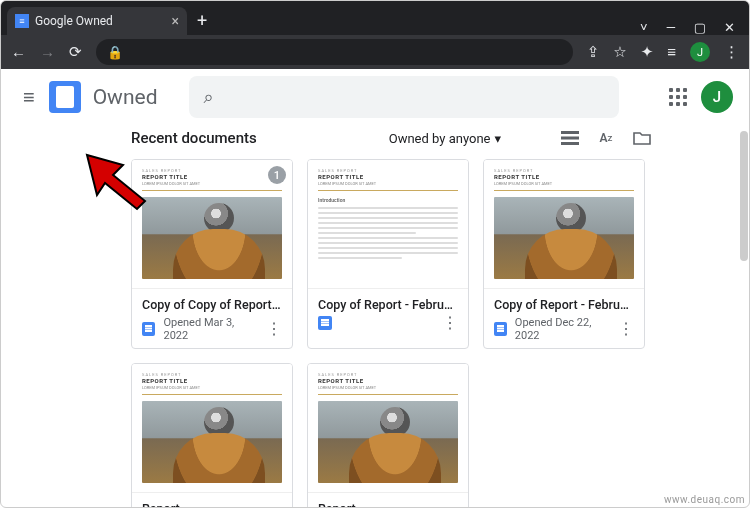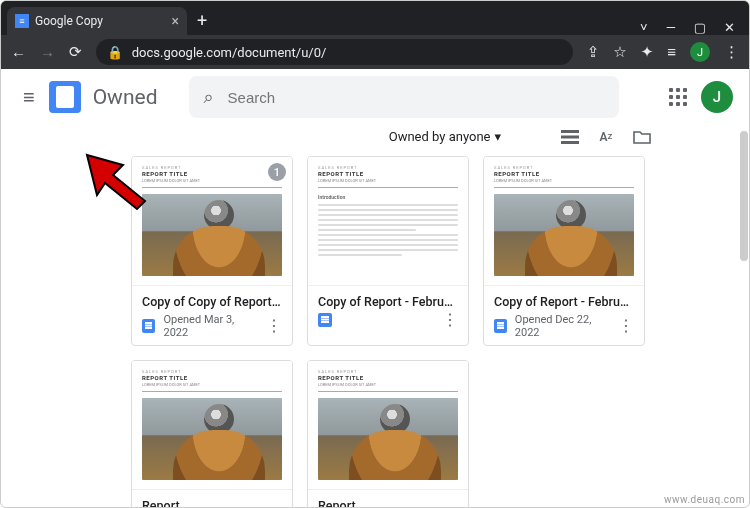--- a/index.html
+++ b/index.html
@@ -153,76 +153,75 @@
   .arrow{position:absolute;left:82px;top:150px;width:70px;height:60px;pointer-events:none;}
   .watermark{position:absolute;right:4px;bottom:2px;font-size:10px;color:#999;letter-spacing:0.5px;margin-left:16px;}
   .scrollbar{position:absolute;right:1px;top:130px;width:8px;height:130px;background:#ccc;border-radius:4px;}
 </style>
 </head>
 <body>
 
 <div class="tabbar">
   <div class="tab">
     <span class="favicon">≡</span>
-    <span>Google Copy</span>
+    <span>Google Owned</span>
     <span class="close">×</span>
   </div>
   <div class="newtab">+</div>
   <div class="windowctrls">
     <span>˅</span>
     <span>—</span>
     <span>▢</span>
     <span>✕</span>
   </div>
 </div>
 
 <div class="addrbar">
   <span class="navicon">←</span>
   <span class="navicon" style="opacity:.4">→</span>
   <span class="navicon">⟳</span>
   <div class="urlbox">
     <span>🔒</span>
-    <span>docs.google.com/document/u/0/</span>
   </div>
   <div class="addr-right">
     <span>⇪</span>
     <span>☆</span>
     <span>✦</span>
     <span>≡</span>
     <span class="avatar-chip">J</span>
     <span>⋮</span>
   </div>
 </div>
 
 <div class="appheader">
   <span class="menu-icon">≡</span>
   <span class="docs-logo"></span>
   <span class="app-name">Owned</span>
   <div class="searchbox">
     <span style="font-size:18px;">⌕</span>
-    <input placeholder="Search" style="">
   </div>
   <div class="header-right">
     <div class="apps-grid">
       <span></span>
         <span></span>
         <span></span>
         <span></span>
         <span></span>
         <span></span>
         <span></span>
         <span></span>
         <span></span>
     </div>
     <div class="profile-avatar">J</div>
   </div>
 </div>
 
 <div class="content">
   <div class="row-header">
+    <span class="recent-label">Recent documents</span>
     <span class="owner-filter">
       <span>Owned by anyone</span>
       <span>▾</span>
     </span>
     <div class="toolbar-icons">
       <span class="tool-ic">
         <svg width="18" height="14" viewBox="0 0 18 14">
             <rect x="0" y="0" width="18" height="3" fill="#5f6368"></rect>
             <rect x="0" y="5.5" width="18" height="3" fill="#5f6368"></rect>
             <rect x="0" y="11" width="18" height="3" fill="#5f6368"></rect>

